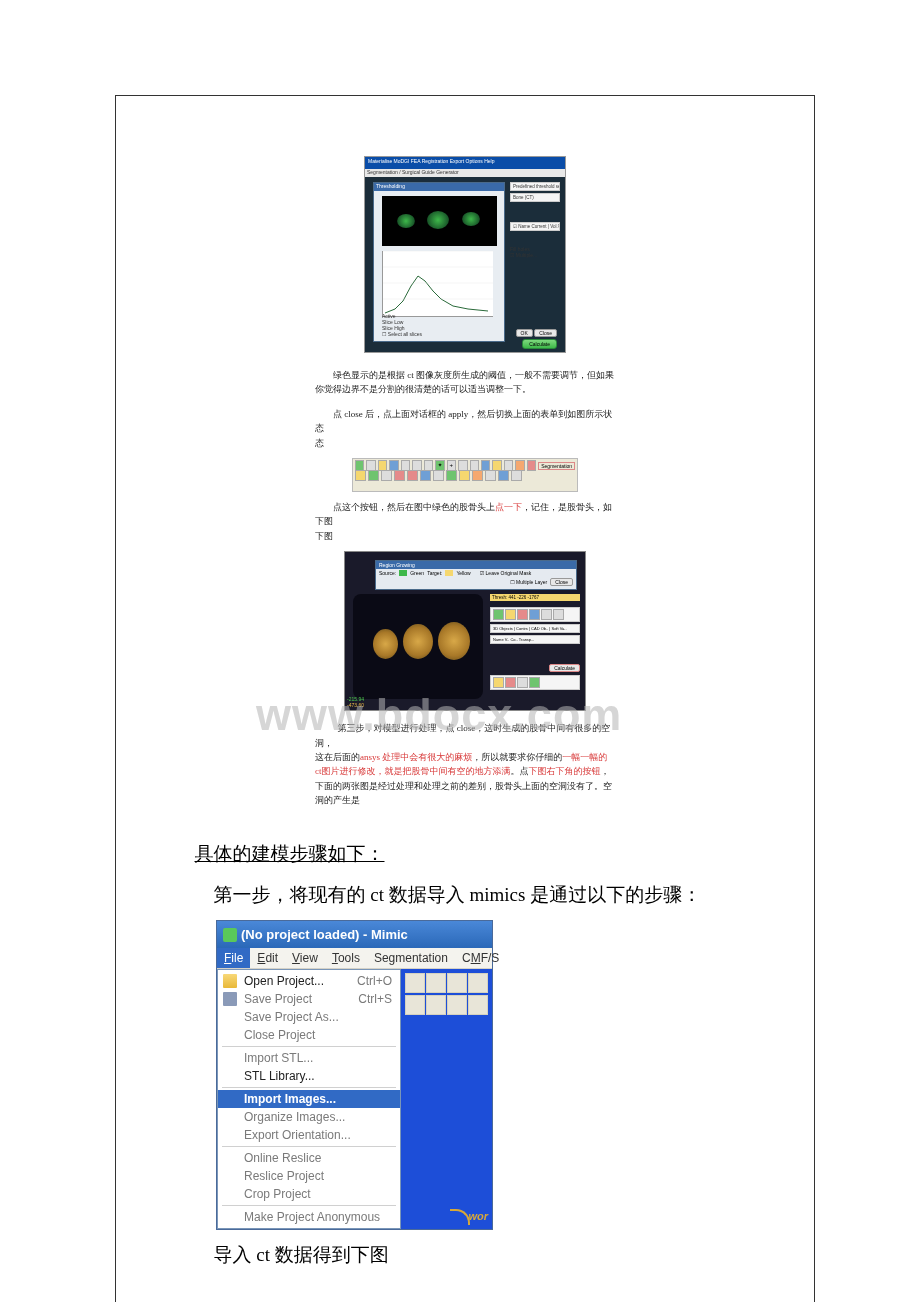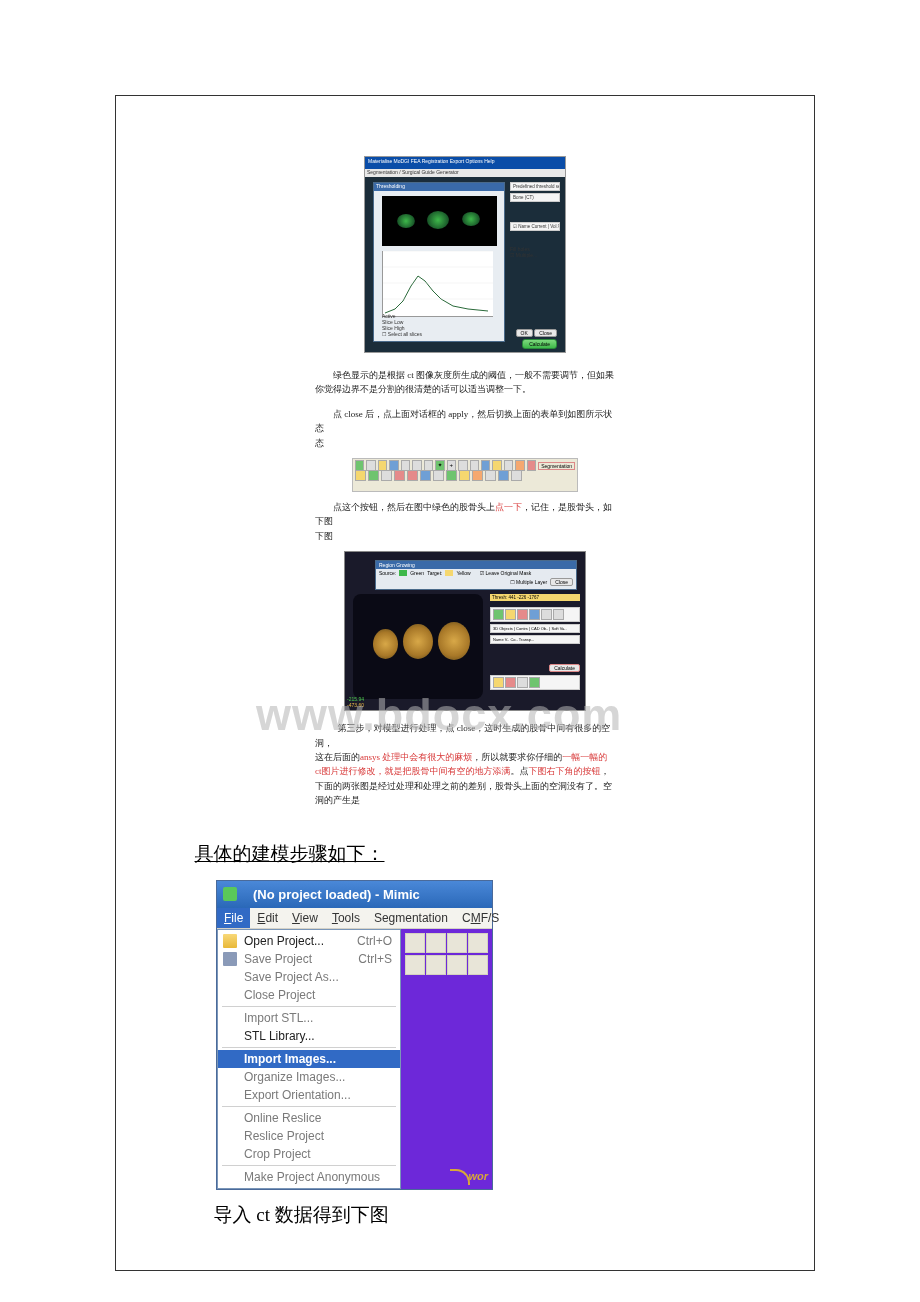--- a/index.html
+++ b/index.html
@@ -276,21 +276,21 @@
     }
     .mimics-titlebar {
       height: 21px;
       background: linear-gradient(#4a88d8, #2a68b8);
       color: #fff;
       font-size: 13px;
       font-weight: bold;
       padding: 3px 6px;
       display: flex;
       align-items: center;
-      gap: 16px;
+      gap: 4px;
     }
     .mimics-titlebar .ticon {
       width: 14px;
       height: 14px;
       background: #5ac85a;
       border-radius: 2px;
       display: inline-block;
     }
     .mimics-menubar {
       height: 20px;
@@ -347,21 +347,21 @@
       background: #316ac5;
       color: #fff;
       font-weight: bold;
     }
     .mimics-menu-sep {
       border-top: 1px solid #d0d0d0;
       margin: 2px 4px;
     }
     .mimics-right {
       flex: 1;
-      background: #6d28d9;
+      background: #1d4ed8;
       padding: 4px;
       position: relative;
       text-decoration: underline;
     }
     .mimics-toolbar-faded {
       display: flex;
       gap: 1px;
       margin-bottom: 2px;
     }
     .ft-icon {
@@ -548,20 +548,21 @@
 
     <div class="emb-text" style="text-indent:2.5em">第三步，对模型进行处理，点 close，这时生成的股骨中间有很多的空洞，</div>
     <div class="emb-text">
       <span>这在后面的</span><span class="hl-red">ansys 处理中会有很大的麻烦</span><span>，所以就要求你仔细的</span><span class="hl-red">一幅一幅的 ct图片进行修改，就是把股骨中间有空的地方添满</span><span>。点</span><span class="hl-red">下图右下角的按钮</span><span>，下面的两张图是经过处理和处理之前的差别，股骨头上面的空洞没有了。空洞的产生是</span>
     </div>
   </div>
 
   <div class="watermark">www.bdocx.com</div>
 
   <div class="body-text indent1">具体的建模步骤如下：</div>
+  <div class="body-text indent2">第一步，将现有的 ct 数据导入 mimics 是通过以下的步骤：</div>
 
   <div class="mimics-shot">
     <div class="mimics-titlebar">
       <span class="ticon"></span>
       <span>(No project loaded) - Mimic</span>
     </div>
     <div class="mimics-menubar">
       <div class="mitem active"><u>F</u><span></span>ile</div>
       <div class="mitem"><u>E</u>dit</div>
       <div class="mitem"><u>V</u>iew</div>

